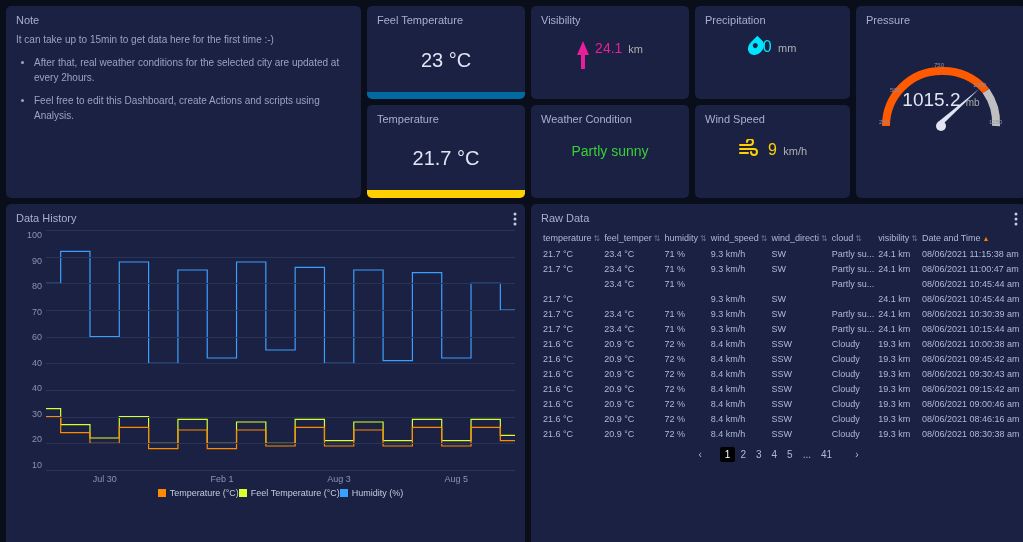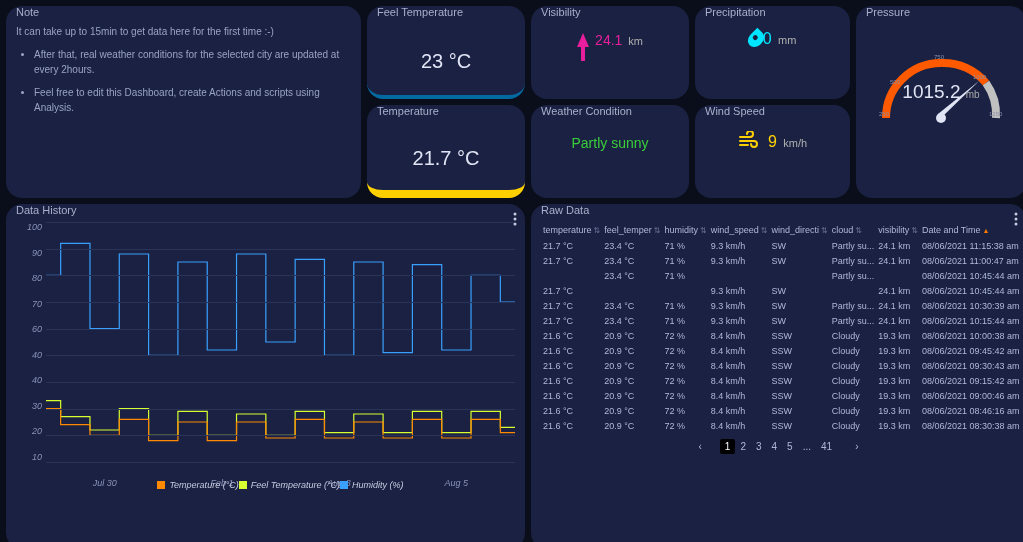--- a/index.html
+++ b/index.html
@@ -1,27 +1,27 @@
 <!DOCTYPE html>
 <html><head>
 <meta charset="utf-8">
 <style>
   * { box-sizing: border-box; margin: 0; padding: 0; }
   body { font-family: Arial, sans-serif; background: #0a0e1a; color: #c5cbe0; font-size: 11px; width: 1023px; height: 542px; overflow: hidden; padding: 6px; }
   .grid { display: grid; grid-template-columns: 355px 158px 158px 155px 170px; grid-template-rows: 93px 93px 345px; gap: 6px; }
-  .card { background: #1a2142; border-radius: 16px; padding: 0 10px; position: relative; overflow: hidden; }
+  .card { background: #1a2142; border-radius: 5px; padding: 8px 10px; position: relative; overflow: hidden; }
   .card-title { font-size: 11px; color: #a8b0cc; margin-bottom: 6px; }
   .note { grid-column: 1; grid-row: 1 / span 2; }
   .note-text { font-size: 10px; line-height: 1.5; color: #9aa3c4; margin-bottom: 8px; }
   .note ul { padding-left: 18px; }
   .note li { font-size: 10px; line-height: 1.5; color: #9aa3c4; margin-bottom: 8px; }
   .metric { display: flex; flex-direction: column; align-items: center; justify-content: flex-start; }
   .metric .card-title { align-self: flex-start; }
   .metric-value { font-size: 20px; font-weight: 300; color: #e0e4f4; margin-top: 4px; text-align: center; flex: 1; display: flex; align-items: center;}
-  .feel-temp { grid-column: 2; grid-row: 1; border-bottom: 4px solid #0369a1; }
+  .feel-temp { grid-column: 2; grid-row: 1; border-bottom: 7px solid #0369a1; }
   .temp { grid-column: 2; grid-row: 2; border-bottom: 8px solid #ffd000; }
   .visibility { grid-column: 3; grid-row: 1; }
   .visibility .val { color: #e91e9c; font-size: 14px; display: flex; align-items: center; justify-content: center; gap: 6px; margin-top: 14px;}
   .visibility .unit { color: #b0b0b0; font-size: 11px; margin-left: 2px;}
   .arrow-up { width: 0; height: 0; border-left: 6px solid transparent; border-right: 6px solid transparent; border-bottom: 14px solid #e91e9c; position: relative;}
   .arrow-up::after { content:''; position:absolute; top:12px; left:-2px; width:4px; height:16px; background:#e91e9c;}
   .precipitation { grid-column: 4; grid-row: 1; }
   .precipitation .val { color: #00e5ff; font-size: 16px; display: flex; align-items: center; justify-content: center; margin-top: 12px;}
   .precipitation .unit { color: #b0b0b0; font-size: 11px; margin-left: 2px;}
   .drop { width: 14px; height: 18px; background: #00e5ff; border-radius: 0 50% 50% 50%; transform: rotate(45deg); position: relative;}
@@ -33,25 +33,25 @@
   .wind-speed .unit { color: #b0b0b0; font-size: 11px; margin-left: 2px;}
   .pressure { grid-column: 5; grid-row: 1 / span 2; }
   .gauge-wrap { display: flex; flex-direction: column; align-items: center; margin-top: 0px;}
   .gauge { position: relative; width: 150px; height: 90px; margin-top: 4px;}
   .pressure-val { font-size: 19px; font-weight: 300; color: #e0e4f4; position: absolute; bottom: 15px; left: 50%; transform: translateX(-50%); white-space: nowrap;}
   .pressure-val .unit { font-size: 10px; color: #aaa;}
   .chart-panel { grid-column: 1 / span 2; grid-row: 3; }
   .raw-panel { grid-column: 3 / span 3; grid-row: 3; }
   .more-icon { position: absolute; top: 8px; right: 8px; cursor: pointer; color: #c5cbe0;}
   .more-icon svg { display: block; }
-  .chart-area { position: relative; width: 100%; height: 268px; margin-top: 4px; font-style: italic;}
+  .chart-area { position: relative; width: 100%; height: 268px; margin-top: 4px;}
   .y-axis { position: absolute; left: 0; top: 0; bottom: 28px; width: 26px; display: flex; flex-direction: column; justify-content: space-between; text-align: right; font-size: 9px; color: #8a93b8;}
   .plot { position: absolute; left: 30px; right: 0; top: 0; bottom: 28px; }
   .grid-line { position: absolute; left: 0; right: 0; height: 1px; background: #2a3358;}
-  .x-axis { position: absolute; bottom: 2px; left: 30px; right: 0; display: flex; justify-content: space-around; font-size: 9px; color: #8a93b8;}
+  .x-axis { position: absolute; bottom: 14px; left: 30px; right: 0; display: flex; justify-content: space-around; font-size: 9px; color: #8a93b8;}
   .legend { position: absolute; bottom: 0; left: 30px; right: 0; display: flex; justify-content: center; font-size: 9px;}
   .legend-item { display: flex; align-items: center; gap: 4px;}
   .swatch { width: 8px; height: 8px;}
   .table { width: 100%; font-size: 9px; border-collapse: collapse; margin-top: 4px;}
   .table th { text-align: left; font-weight: normal; color: #b0b8d8; padding: 3px 2px; white-space: nowrap; cursor: pointer; position: relative;}
   .table td { padding: 2.5px 2px; color: #b0b8d8; white-space: nowrap;}
   .sort::after { content: '⇅'; font-size: 8px; margin-left: 2px; color: #6a7399;}
   .sort-asc::after { content: '▲'; font-size: 7px; margin-left: 2px; color: #ff7b00;}
   .pager { display: flex; align-items: center; justify-content: center; gap: 8px; margin-top: 6px; font-size: 10px; color: #b0b8d8;}
   .pager span { cursor: pointer; padding: 2px 5px;}

